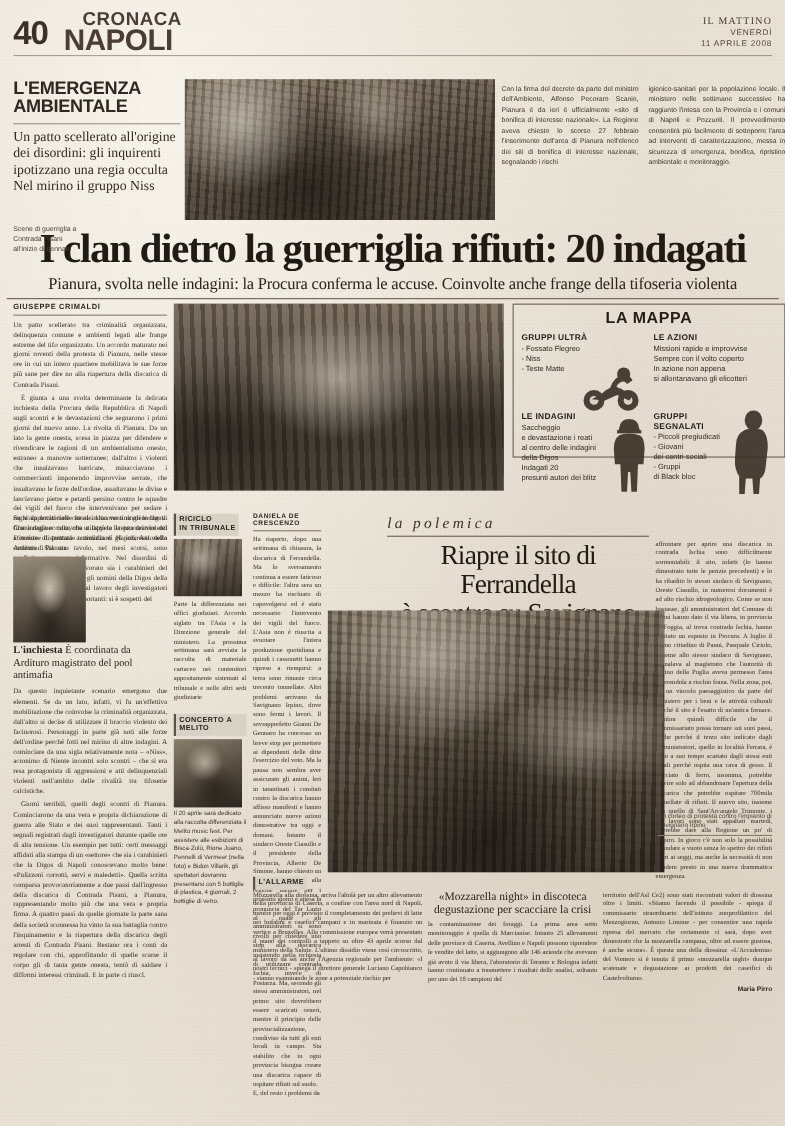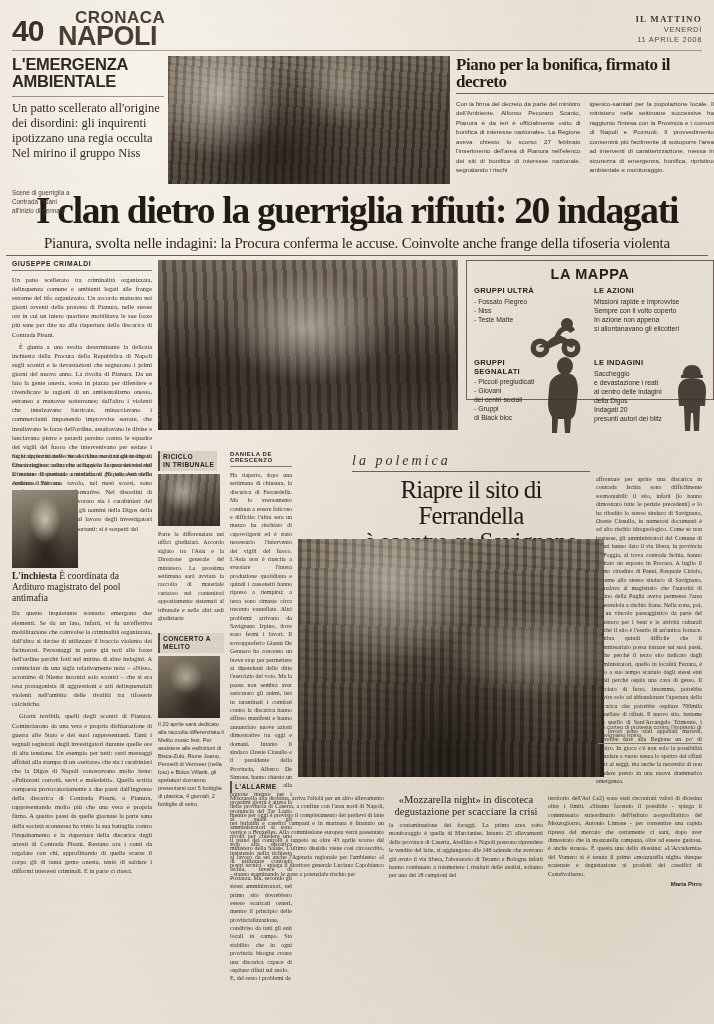--- a/index.html
+++ b/index.html
@@ -36,26 +36,26 @@
   .sect-wrap { position:absolute; left:52px; top:11px; line-height:.82; color:#4a3d33; }
   .sect-kicker {
     font-family:"Liberation Sans", sans-serif; font-weight:700;
     font-size:17px; letter-spacing:.5px; margin-left:17px;
   }
   .sect-name {
     font-family:"Liberation Sans", sans-serif; font-weight:700;
     font-size:27px; letter-spacing:-.5px;
   }
   .mast-right { position:absolute; right:6px; top:14px; text-align:right; line-height:1.25; }
-  .mast-paper { font-family:"Liberation Serif", serif; font-weight:700; font-size:9px; letter-spacing:1.2px; color:#463a30; }
+  .mast-paper { font-family:"Liberation Serif", serif; font-weight:400; font-size:9px; letter-spacing:1.2px; color:#463a30; }
   .mast-day, .mast-date { font-family:"Liberation Sans", sans-serif; font-size:7.5px; letter-spacing:.7px; color:#554639; }
   .mast-rule { position:absolute; left:6px; right:6px; top:50px; height:1px; background:#6b5c4c; opacity:.55; }
 
   
-  .topzone { position:relative; height:128px; margin-top:4px; }
+  .topzone { position:relative; height:128px; margin-top:20px; }
   .col-left-top { position:absolute; left:6px; top:0; width:152px; }
   .ovr-title {
     font-family:"Liberation Sans", sans-serif; font-weight:700;
     font-size:16.5px; line-height:1.04; color:#2f2722; letter-spacing:-.3px;
   }
   .ovr-rule { border-top:1px solid #7a6a59; margin:6px 0 4px; opacity:.7; }
   .ovr-sub { font-size:12.5px; line-height:1.2; color:#33291f; }
 
   .photo-top {
     position:absolute; left:162px; top:0; width:282px; height:128px;
@@ -284,21 +284,20 @@
         <div>L'EMERGENZA</div>
         <div>AMBIENTALE</div>
       </div>
       <div class="ovr-rule"></div>
       <div class="ovr-sub">Un patto scellerato all'origine dei disordini: gli inquirenti ipotizzano una regia occulta Nel mirino il gruppo Niss</div>
     </div>
 
     <div class="photo-top"></div>
 
     <div class="box-decree">
-      <div class="box-decree-h">Piano per la bonifica, firmato il decreto</div>
       <div class="box-decree-cols">
         <div>Con la firma del decreto da parte del ministro dell'Ambiente, Alfonso Pecoraro Scanio, Pianura è da ieri è ufficialmente «sito di bonifica di interesse nazionale». La Regione aveva chiesto lo scorso 27 febbraio l'inserimento dell'area di Pianura nell'elenco dei siti di bonifica di interesse nazionale, segnalando i rischi</div>
         <div>igienico-sanitari per la popolazione locale. Il ministero nelle settimane successive ha raggiunto l'intesa con la Provincia e i comuni di Napoli e Pozzuoli. Il provvedimento consentirà più facilmente di sottoporre l'area ad interventi di caratterizzazione, messa in sicurezza di emergenza, bonifica, ripristino ambientale e monitoraggio.</div>
       </div>
     </div>
 
     <div class="cap-left">Scene di guerriglia a Contrada Pisani all'inizio di gennaio</div>
   </div>
 
   <div class="mainhead">I clan dietro la guerriglia rifiuti: 20 indagati</div>
@@ -345,56 +344,56 @@
 
         <div class="mp-cell">
           <div class="mp-t">LE AZIONI</div>
           <div class="mp-b">Missioni rapide e improvvise
 Sempre con il volto coperto
 In azione non appena
 si allontanavano gli elicotteri</div>
         </div>
 
         <div class="mp-cell">
-          <div class="mp-t" style="white-space:pre-line">GRUPPI
-SEGNALATI</div>
-          <div class="mp-b">- Piccoli pregiudicati
-- Giovani
-dei centri sociali
-- Gruppi
-di Black bloc</div>
-          <span class="sil" style="right:4px;bottom:-6px;">
-            <svg width="34" height="76" viewBox="0 0 34 76">
-              <g fill="#3b3229">
-                <ellipse cx="17" cy="9" rx="8" ry="9"></ellipse>
-                <path d="M9 18 q8-4 16 0 q5 4 5 16 l-2 18 q-1 8-5 10 l-1 14 h-5 l-1-14 h-6 l-1 14 h-5 l0-16 q-4-6-4-14 l1-14 q0-10 8-14 Z"></path>
-              </g>
-            </svg>
-          </span>
-        </div>
-
-        <div class="mp-cell">
           <div class="mp-t">LE INDAGINI</div>
           <div class="mp-b">Saccheggio
 e devastazione i reati
 al centro delle indagini
 della Digos
 Indagati 20
 presunti autori dei blitz</div>
           <span class="sil" style="right:-2px;bottom:-6px;">
             <svg width="32" height="70" viewBox="0 0 32 70">
               <g fill="#3b3229">
                 <path d="M7 10 q1-8 9-8 q8 0 9 8 l1 3 h-20 Z"></path>
                 <rect x="5" y="12" width="22" height="3"></rect>
                 <path d="M6 17 q10-4 20 0 q4 3 4 12 l-1 14 h-5 l-1 25 h-5 l-1-18 h-2 l-1 18 h-5 l-1-25 h-5 l-1-14 q0-9 5-12 Z"></path>
               </g>
             </svg>
           </span>
         </div>
 
+        <div class="mp-cell">
+          <div class="mp-t" style="white-space:pre-line">GRUPPI
+SEGNALATI</div>
+          <div class="mp-b">- Piccoli pregiudicati
+- Giovani
+dei centri sociali
+- Gruppi
+di Black bloc</div>
+          <span class="sil" style="right:4px;bottom:-6px;">
+            <svg width="34" height="76" viewBox="0 0 34 76">
+              <g fill="#3b3229">
+                <ellipse cx="17" cy="9" rx="8" ry="9"></ellipse>
+                <path d="M9 18 q8-4 16 0 q5 4 5 16 l-2 18 q-1 8-5 10 l-1 14 h-5 l-1-14 h-6 l-1 14 h-5 l0-16 q-4-6-4-14 l1-14 q0-10 8-14 Z"></path>
+              </g>
+            </svg>
+          </span>
+        </div>
+
       </div>
     </div>
   </div>
 
   <div class="zone2">
 
     <div class="z2-leftcol">
       <div class="bodytext">
         <p class="first">Su scala territoriale che si inducono a ritenere che vi fu una regia occulta, che utilizzò la licenza dei violenti a monte di puntata a realizzare gli interessi della camorra di Pianura.</p>
       </div>

